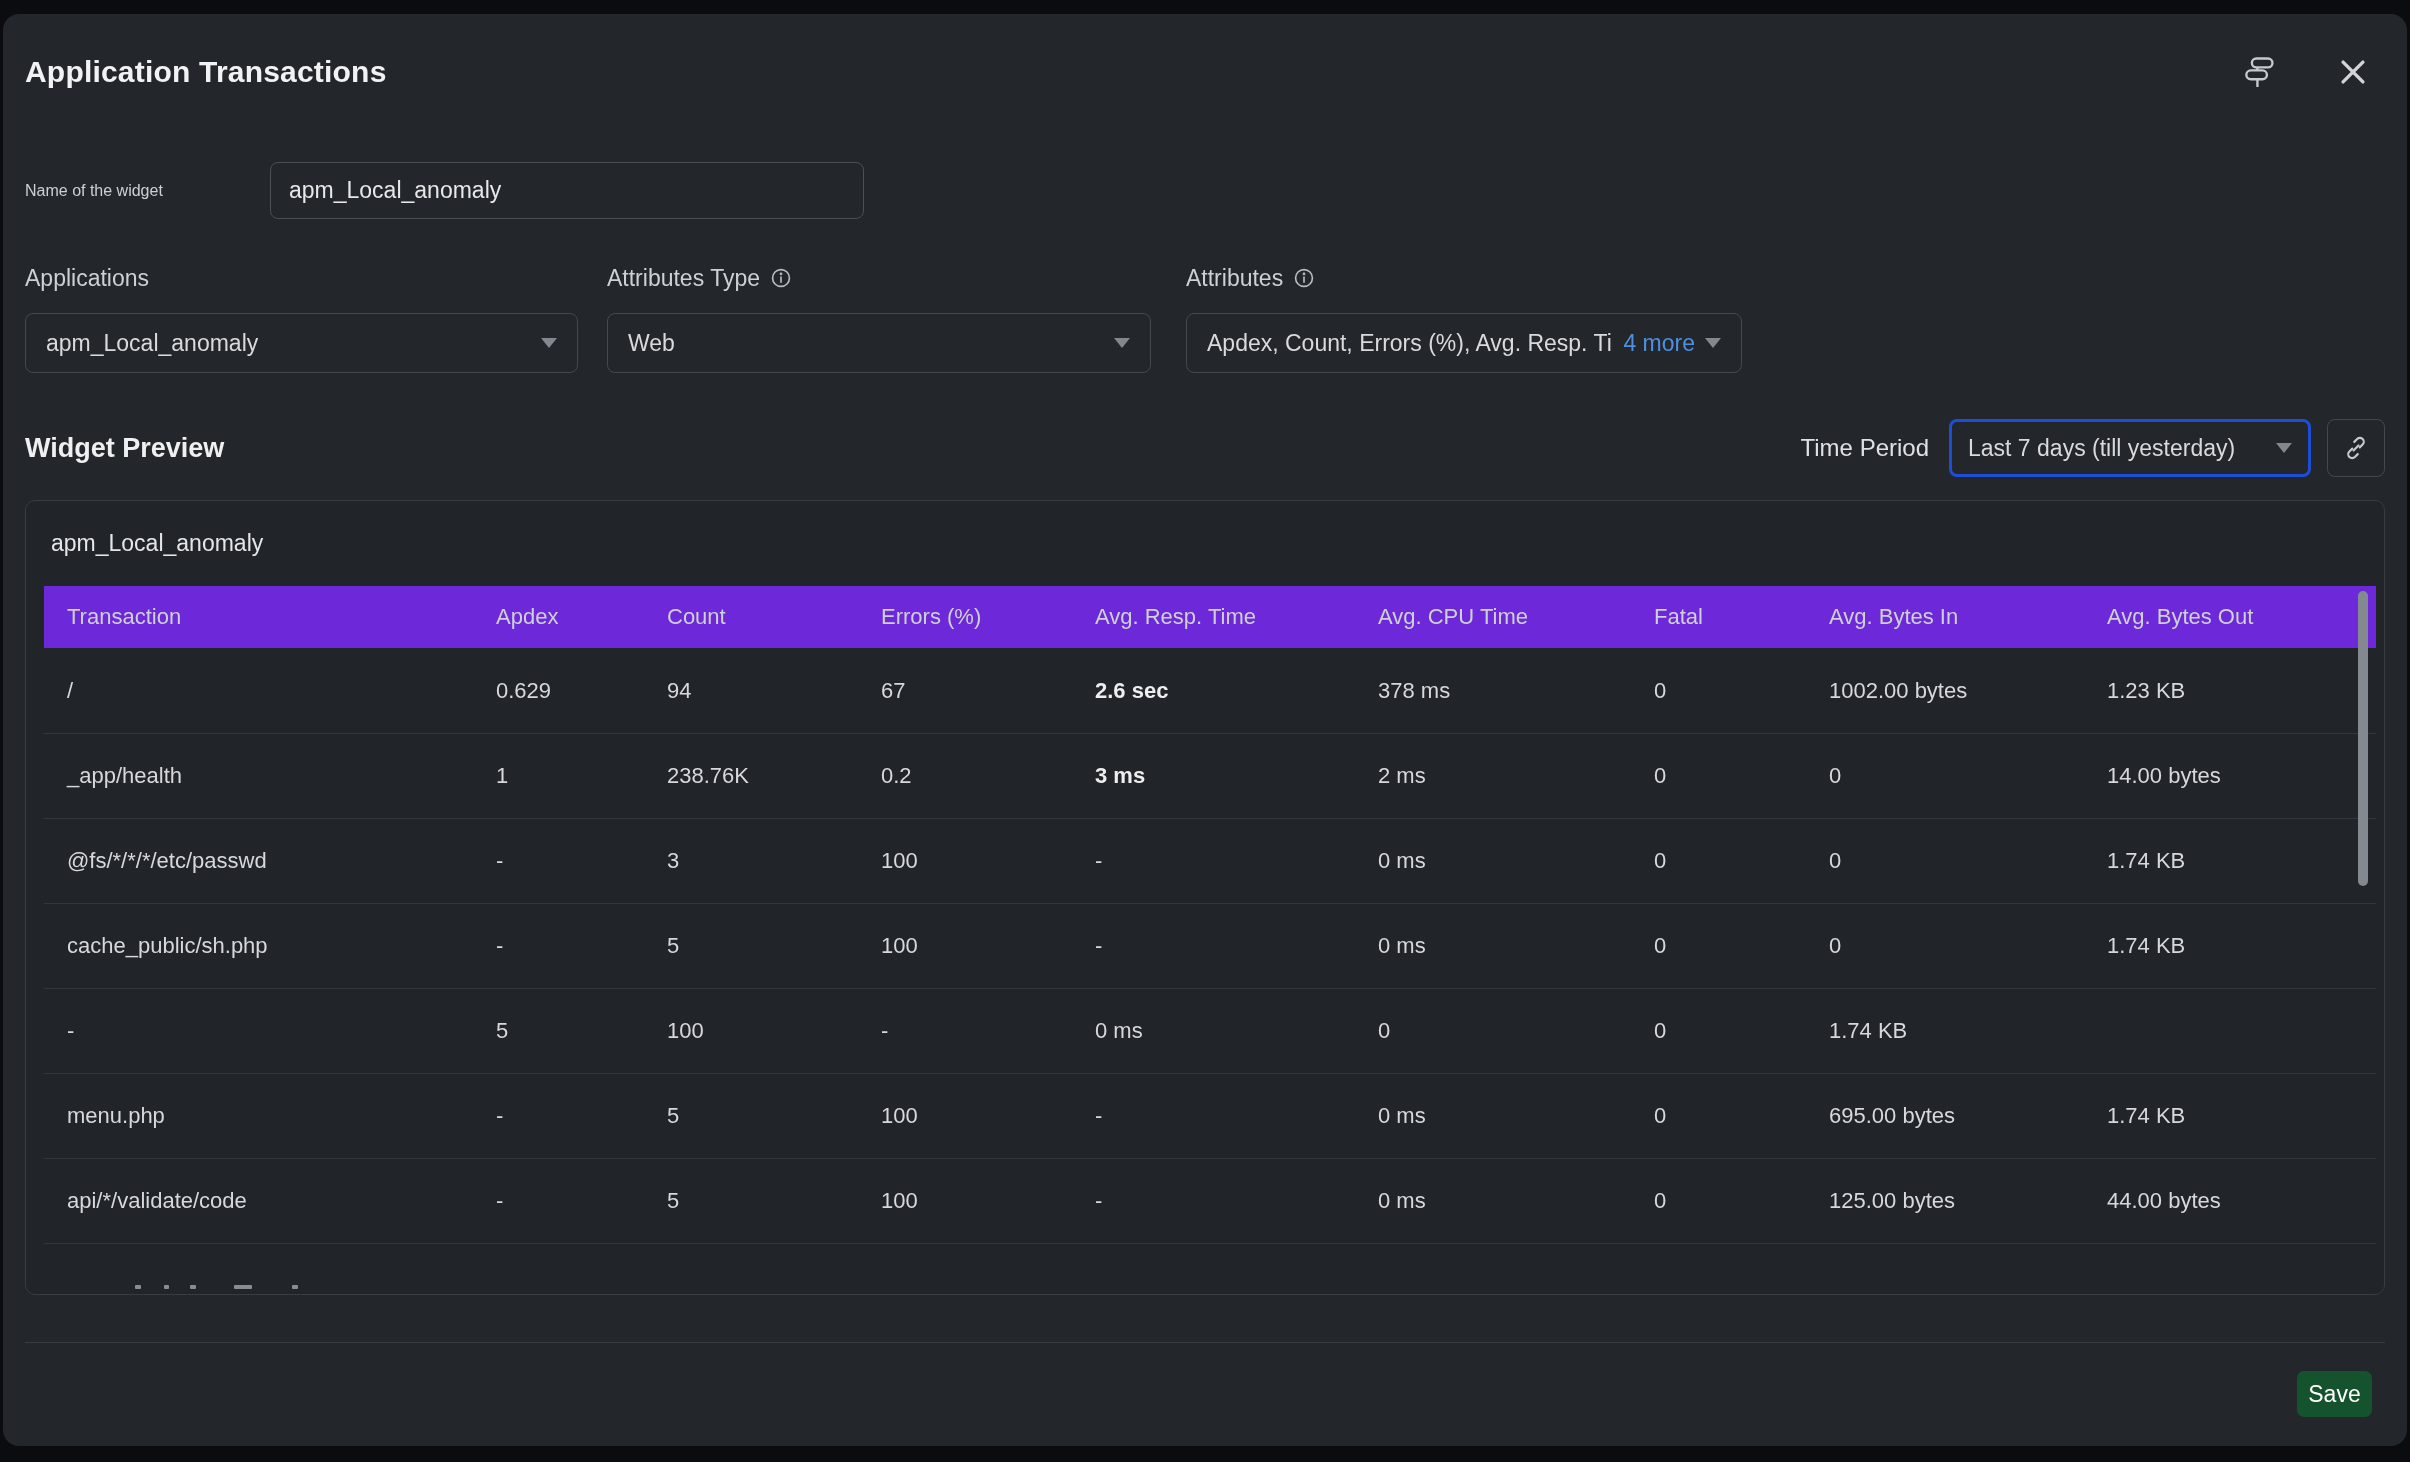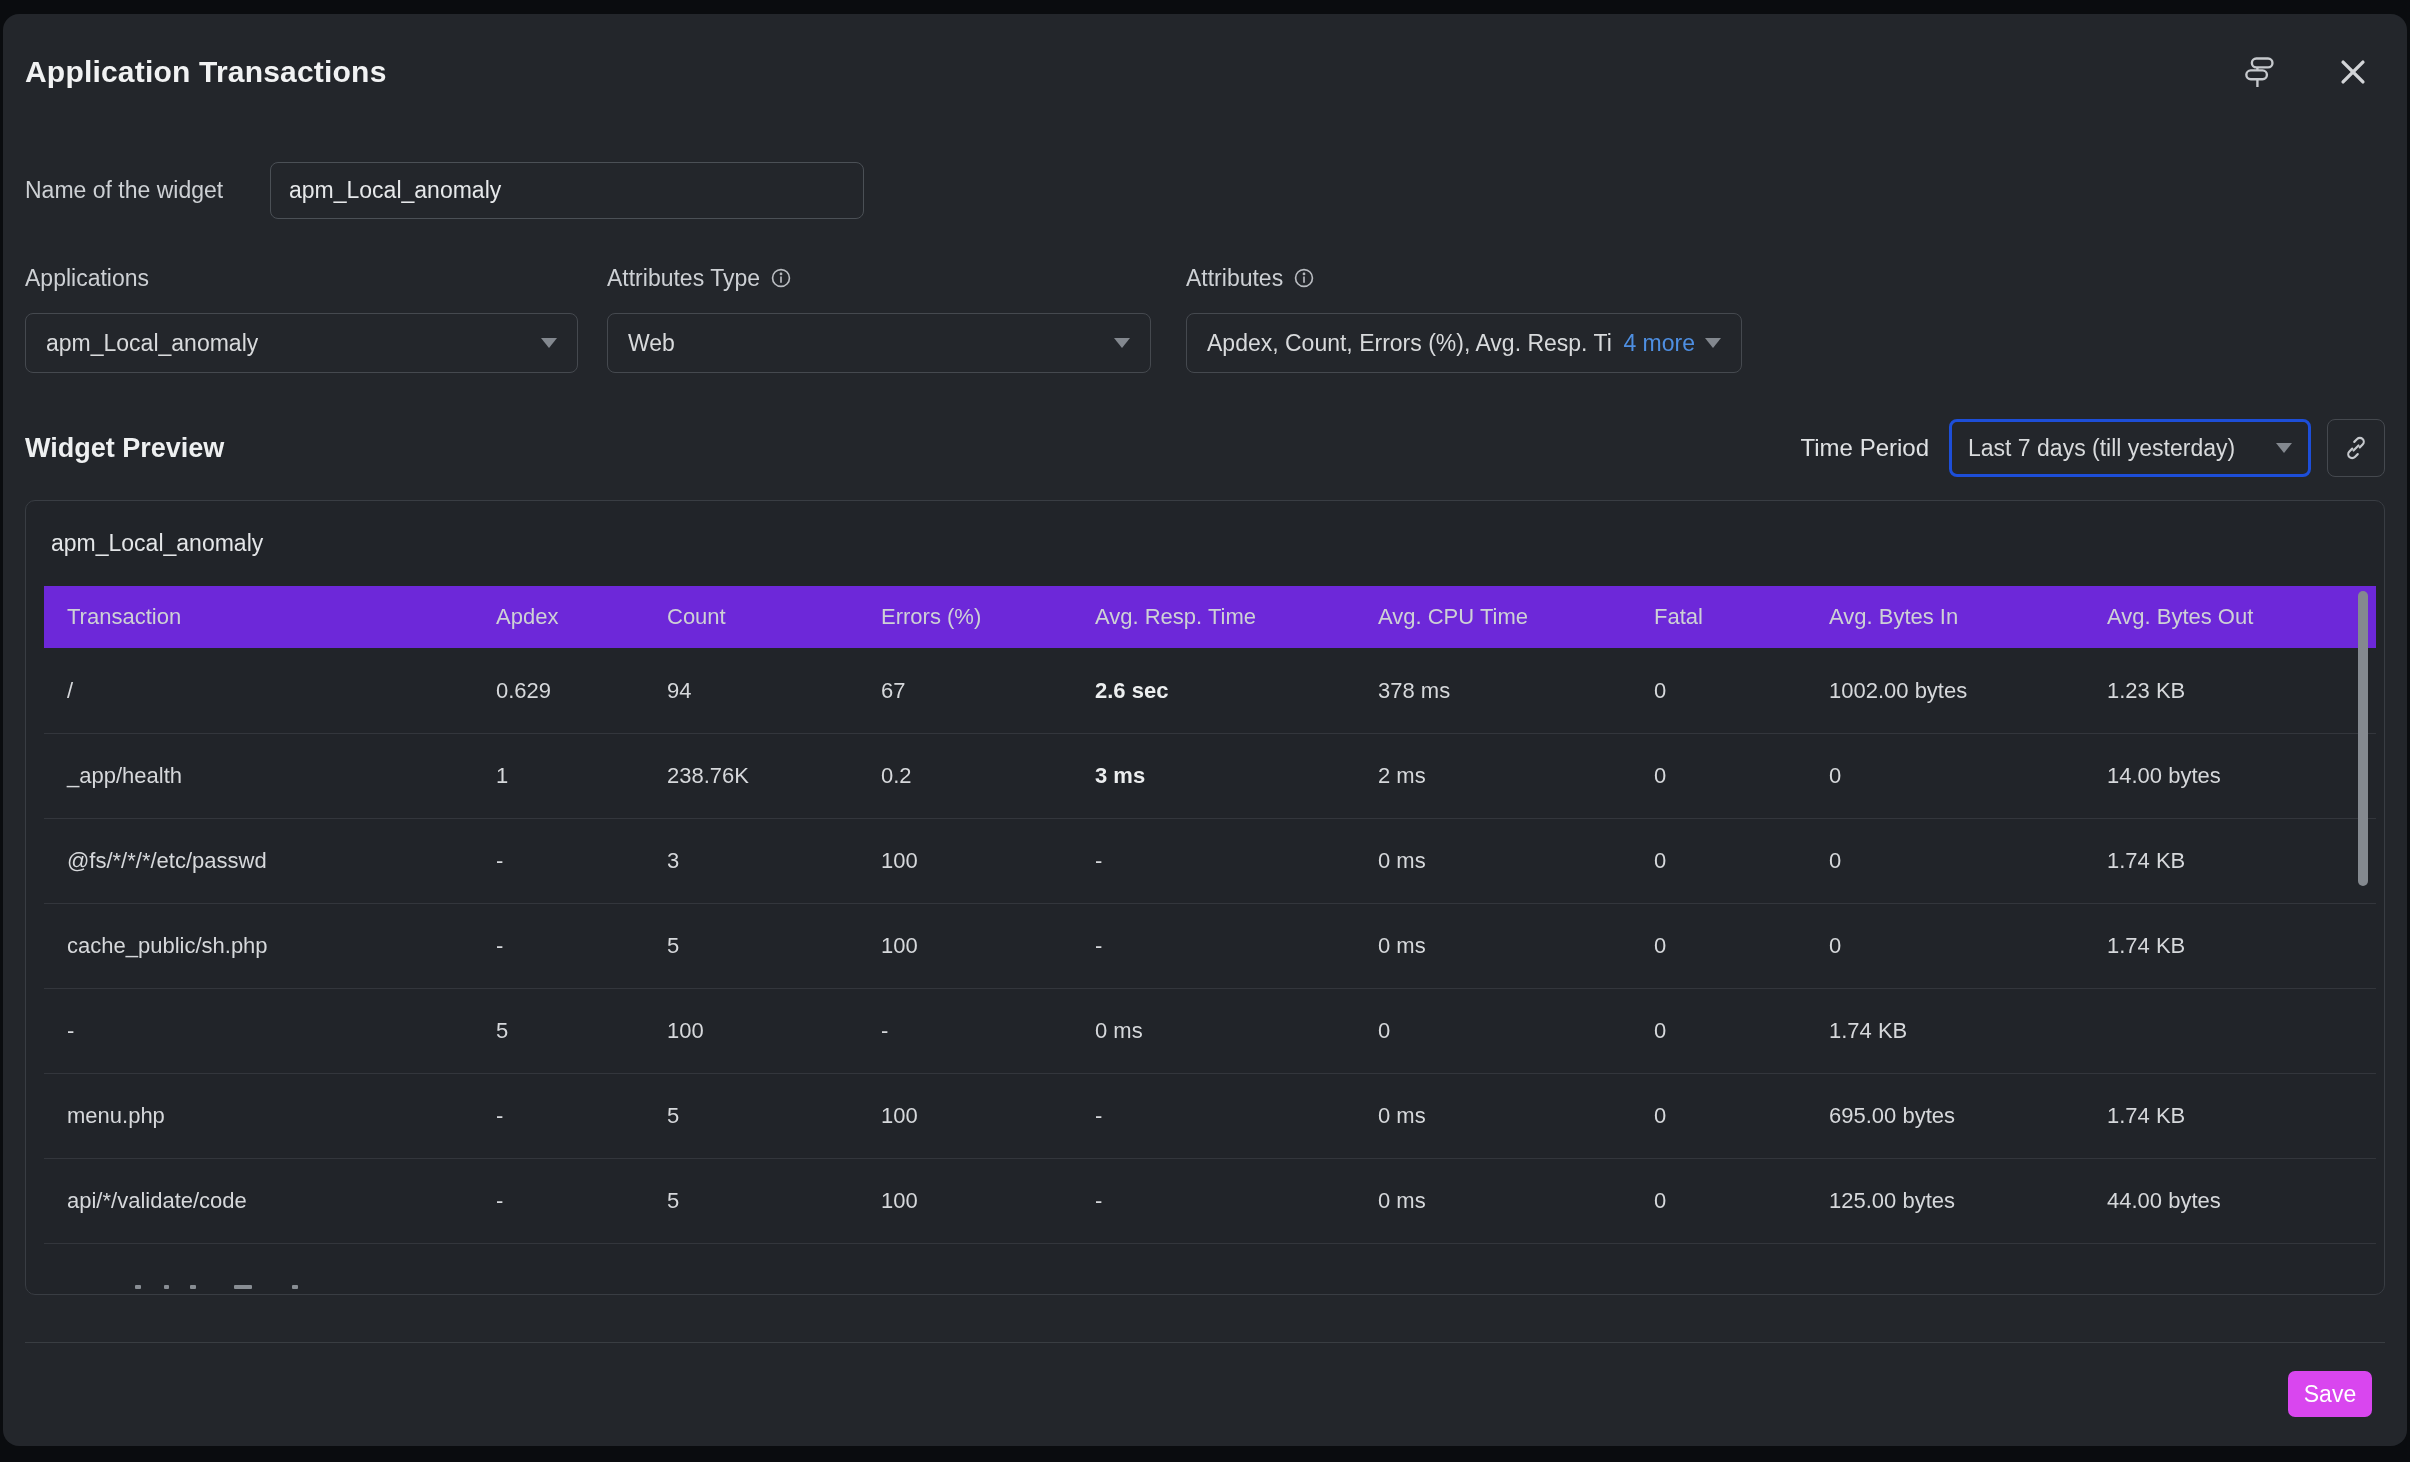--- a/index.html
+++ b/index.html
@@ -9,21 +9,21 @@
   
   .mhead { height:116px; display:flex; align-items:center; padding:0 34px 0 22px; }
   .mtitle { font-size:30px; font-weight:600; color:#f1f2f3; letter-spacing:.2px; }
   .mhead-icons { margin-left:auto; display:flex; align-items:center; gap:54px; }
   .icon-btn { width:40px; height:40px; display:flex; align-items:center; justify-content:center; cursor:pointer; }
 
   .content { padding:0 22px; }
 
   
   .name-row { margin-top:32px; display:flex; align-items:center; }
-  .name-label { font-size:23px; color:#cdd0d4; width:245px; }
+  .name-label { font-size:16px; color:#cdd0d4; width:245px; }
   .name-input { width:594px; height:57px; background:transparent; border:1px solid #4b5056; border-radius:8px; color:#e6e8ea; font-size:23px; padding:0 18px; outline:none; font-family:inherit; }
 
   
   .sel-row { margin-top:46px; display:flex; }
   .sel-group { display:flex; flex-direction:column; }
   .sel-label { font-size:23px; color:#cdd0d4; display:flex; align-items:center; gap:10px; height:26px; }
   .sel-box { margin-top:22px; height:60px; border:1px solid #45494f; border-radius:8px; display:flex; align-items:center; padding:0 20px; color:#d8dadc; font-size:23px; cursor:pointer; }
   .sel-box .caret { margin-left:auto; }
   .g1 { width:553px; }
   .g2 { width:544px; margin-left:29px; }
@@ -56,21 +56,21 @@
 
   .clipped-row { position:relative; width:2332px; margin-left:18px; height:50px; border-top:1px solid #33363c; overflow:hidden; }
   .clip-mark { position:absolute; top:41px; height:4px; background:#9aa0a6; opacity:.85; border-radius:1px; }
 
   .vscroll { position:absolute; top:85px; bottom:6px; right:16px; width:10px; border-radius:5px; }
   .vscroll-thumb { position:absolute; top:5px; left:0; width:10px; height:295px; background:#84898f; border-radius:5px; cursor:pointer; }
 
   
   .footer-sep { margin-top:47px; height:1px; background:#393d42; }
   .mfoot { height:102px; display:flex; align-items:center; justify-content:flex-end; padding-right:35px; }
-  .save-btn { width:84px; height:46px; background:#d946ef; border:none; border-radius:7px; color:#ffffff; font-size:23px; font-family:inherit; cursor:pointer; display:flex; align-items:center; justify-content:center; }
+  .save-btn { width:75px; height:46px; background:#14532d; border:none; border-radius:7px; color:#ffffff; font-size:23px; font-family:inherit; cursor:pointer; display:flex; align-items:center; justify-content:center; }
 </style>
 </head>
 <body>
 
 <div class="modal">
 
   <div class="mhead">
     <div class="mtitle">Application Transactions</div>
     <div class="mhead-icons">
       <div class="icon-btn">

